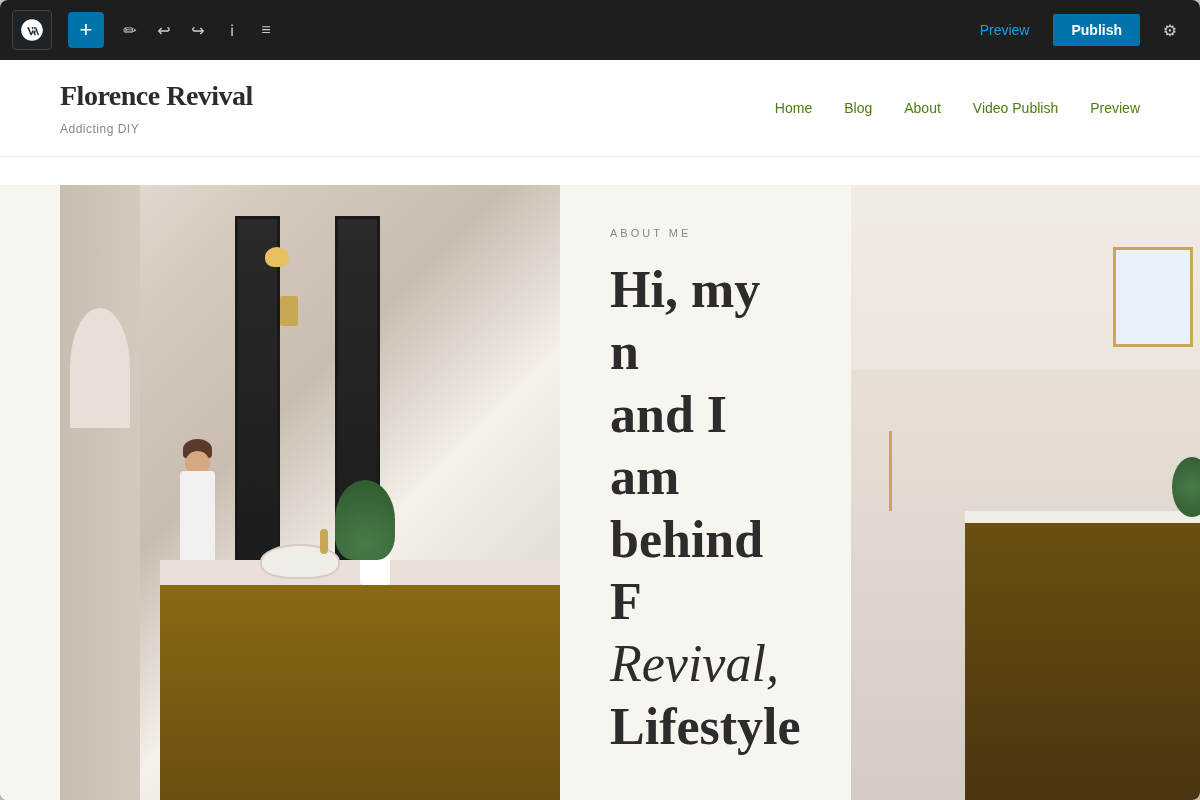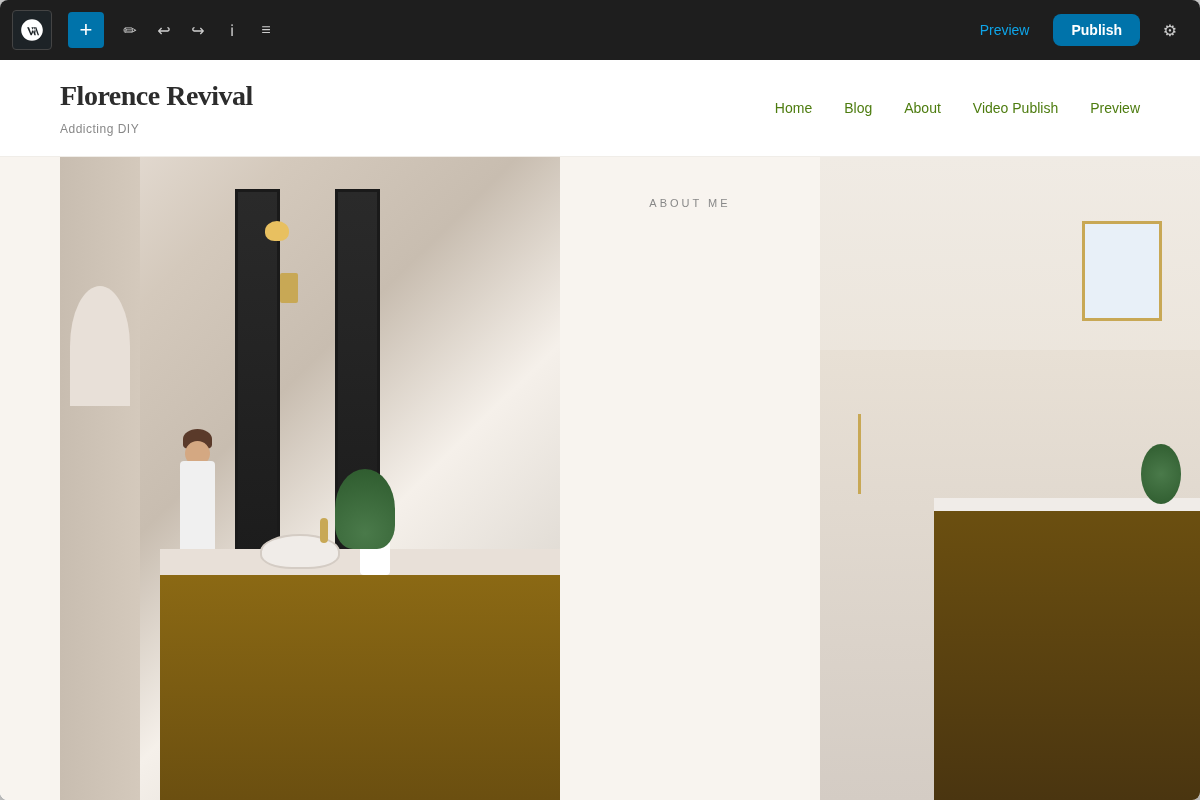--- a/index.html
+++ b/index.html
@@ -100,21 +100,21 @@
     }
 
     .btn-publish {
       background: #0073aa;
       color: white;
       border: none;
       font-size: 14px;
       font-weight: 600;
       cursor: pointer;
       padding: 8px 18px;
-      border-radius: 8px;
+      border-radius: 2px;
     }
 
     .btn-settings {
       background: transparent;
       border: none;
       color: #ccc;
       width: 36px;
       height: 36px;
       display: flex;
       align-items: center;
@@ -125,20 +125,21 @@
       margin-left: 4px;
     }
 
     
     .site-preview {
       flex: 1;
       background: white;
       overflow: hidden;
       display: flex;
       flex-direction: column;
+      gap: 28px;
     }
 
     
     .site-header {
       background: white;
       padding: 20px 60px;
       display: flex;
       align-items: center;
       justify-content: space-between;
       border-bottom: 1px solid #f0ede8;
@@ -364,21 +365,21 @@
       height: 120px;
       background: #e8e0d8;
       border-radius: 50% 50% 0 0;
     }
 
     
     .about-section {
       flex: 1;
       padding: 40px 50px;
       display: flex;
-      flex-direction: row;
+      flex-direction: column;
       justify-content: center;
       background: #f8f4ef;
     }
 
     .about-label {
       font-size: 11px;
       letter-spacing: 3px;
       color: #888;
       text-transform: uppercase;
       margin-bottom: 20px;
@@ -552,20 +553,27 @@
             <div class="faucet"></div>
 
             <div class="plant-vase"></div>
             <div class="plant"></div>
           </div>
         </div>
       </div>
 
       <div class="about-section">
         <div class="about-label">ABOUT ME</div>
+        <div class="about-heading">
+          <span class="normal">Hi, my n</span><br>
+          <span class="normal">and I am</span><br>
+          <span class="normal">behind F</span><br>
+          <span>Revival,</span><br>
+          <span class="normal">Lifestyle</span>
+        </div>
       </div>
 
       <div class="photo-right">
         <div class="bathroom-right-image">
           <div class="arch-right-decor"></div>
           <div class="wall-tile-right"></div>
           <div class="window-right"></div>
           <div class="towel-bar"></div>
           <div class="counter-right"></div>
           <div class="cabinet-right"></div>

